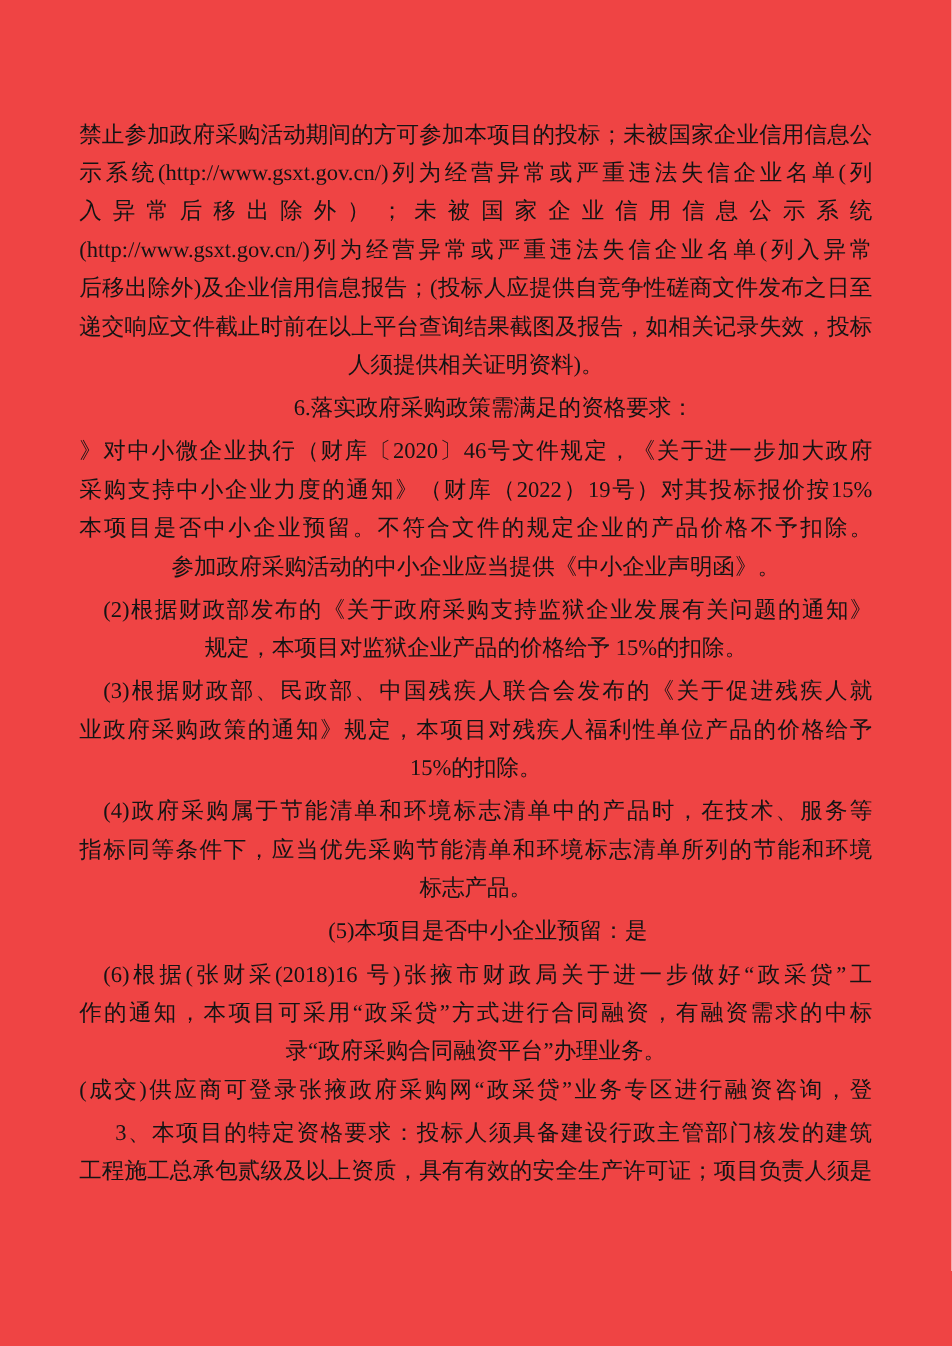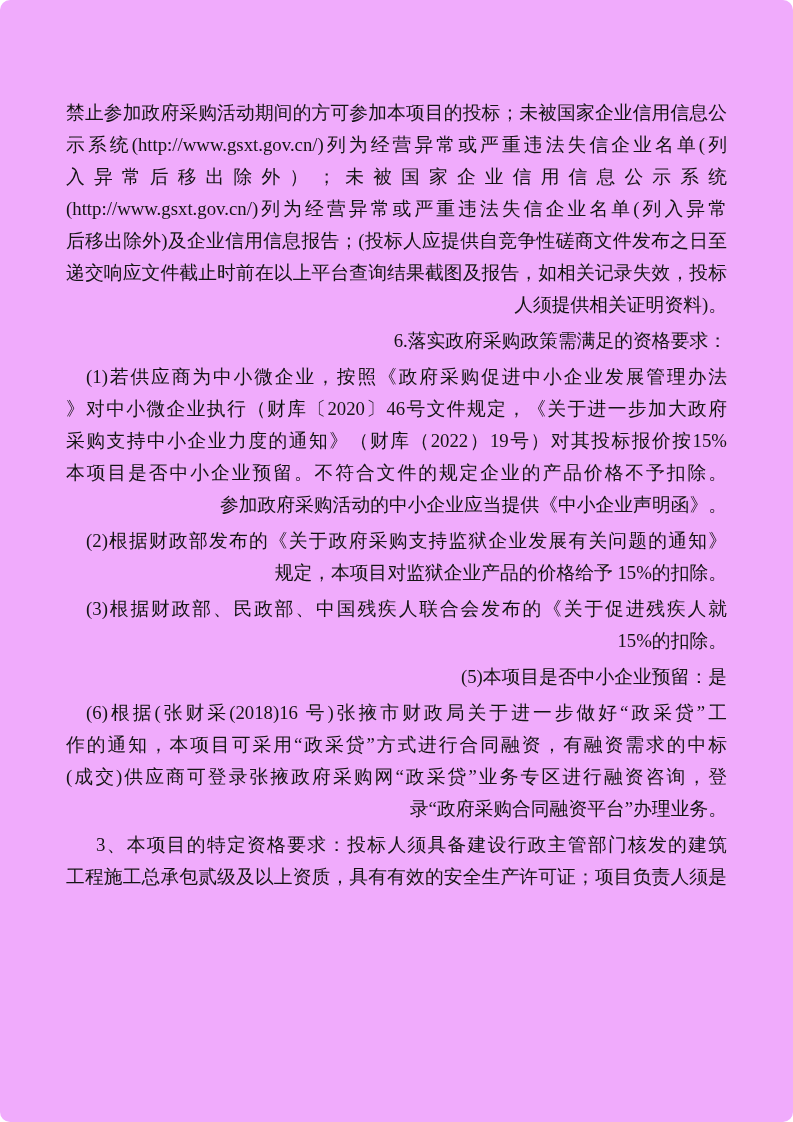--- a/index.html
+++ b/index.html
@@ -23,69 +23,74 @@
     left: 66px;
     top: 97px;
     width: 661px;
   }
   .para:not(:first-child) {
     margin-top: 4px;
   }
   .line {
     font-size: 18.8px;
     line-height: 32px;
-    text-align: right;
+    text-align: center;
     white-space: normal;
   }
   .line.full {
     text-align: justify;
     text-align-last: justify;
   }
   .line.ind-sm { text-indent: 20px; }
   .line.ind-lg { text-indent: 30px; }
 </style>
 </head>
 <body>
 
-<div class="page" style="background: #f0abfc; color: rgb(20, 20, 20); border-radius: 10px;">
+<div class="page" style="background: #ef4444; color: rgb(20, 20, 20);">
   <div class="content" id="doc-content">
       <div class="para">
         <div class="line full">禁止参加政府采购活动期间的方可参加本项目的投标；未被国家企业信用信息公</div>
         <div class="line full">示系统(http://www.gsxt.gov.cn/)列为经营异常或严重违法失信企业名单(列</div>
         <div class="line full">入异常后移出除外）；未被国家企业信用信息公示系统</div>
         <div class="line full">(http://www.gsxt.gov.cn/)列为经营异常或严重违法失信企业名单(列入异常</div>
         <div class="line full">后移出除外)及企业信用信息报告；(投标人应提供自竞争性磋商文件发布之日至</div>
         <div class="line full">递交响应文件截止时前在以上平台查询结果截图及报告，如相关记录失效，投标</div>
         <div class="line">人须提供相关证明资料)。</div>
       </div>
       <div class="para">
         <div class="line ind-lg">6.落实政府采购政策需满足的资格要求：</div>
       </div>
       <div class="para">
-        <div class="line full ind-sm">(1)若供应商为中小微企业，按照《政府采购促进中小企业发展管理办法</div>
         <div class="line full">》对中小微企业执行（财库〔2020〕46号文件规定，《关于进一步加大政府</div>
         <div class="line full">采购支持中小企业力度的通知》（财库（2022）19号）对其投标报价按15%</div>
         <div class="line full">本项目是否中小企业预留。不符合文件的规定企业的产品价格不予扣除。</div>
         <div class="line">参加政府采购活动的中小企业应当提供《中小企业声明函》。</div>
       </div>
       <div class="para">
         <div class="line full ind-sm">(2)根据财政部发布的《关于政府采购支持监狱企业发展有关问题的通知》</div>
         <div class="line">规定，本项目对监狱企业产品的价格给予 15%的扣除。</div>
       </div>
       <div class="para">
         <div class="line full ind-sm">(3)根据财政部、民政部、中国残疾人联合会发布的《关于促进残疾人就</div>
+        <div class="line full">业政府采购政策的通知》规定，本项目对残疾人福利性单位产品的价格给予</div>
         <div class="line">15%的扣除。</div>
+      </div>
+      <div class="para">
+        <div class="line full ind-sm">(4)政府采购属于节能清单和环境标志清单中的产品时，在技术、服务等</div>
+        <div class="line full">指标同等条件下，应当优先采购节能清单和环境标志清单所列的节能和环境</div>
+        <div class="line">标志产品。</div>
       </div>
       <div class="para">
         <div class="line ind-sm">(5)本项目是否中小企业预留：是</div>
       </div>
       <div class="para">
         <div class="line full ind-sm">(6)根据(张财采(2018)16 号)张掖市财政局关于进一步做好“政采贷”工</div>
         <div class="line full">作的通知，本项目可采用“政采贷”方式进行合同融资，有融资需求的中标</div>
+        <div class="line">录“政府采购合同融资平台”办理业务。</div>
         <div class="line full">(成交)供应商可登录张掖政府采购网“政采贷”业务专区进行融资咨询，登</div>
-        <div class="line">录“政府采购合同融资平台”办理业务。</div>
       </div>
       <div class="para">
         <div class="line full ind-lg">3、本项目的特定资格要求：投标人须具备建设行政主管部门核发的建筑</div>
         <div class="line full">工程施工总承包贰级及以上资质，具有有效的安全生产许可证；项目负责人须是</div>
       </div>
     </div>
 </div>
 
 </body></html>

